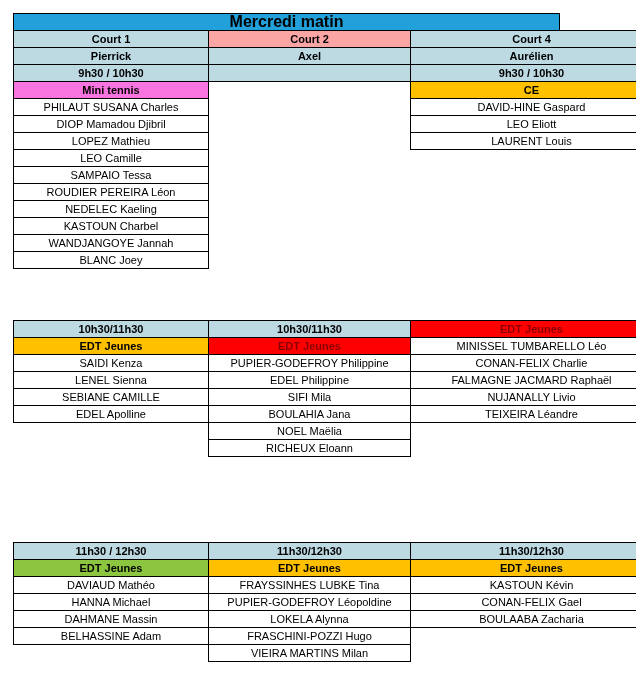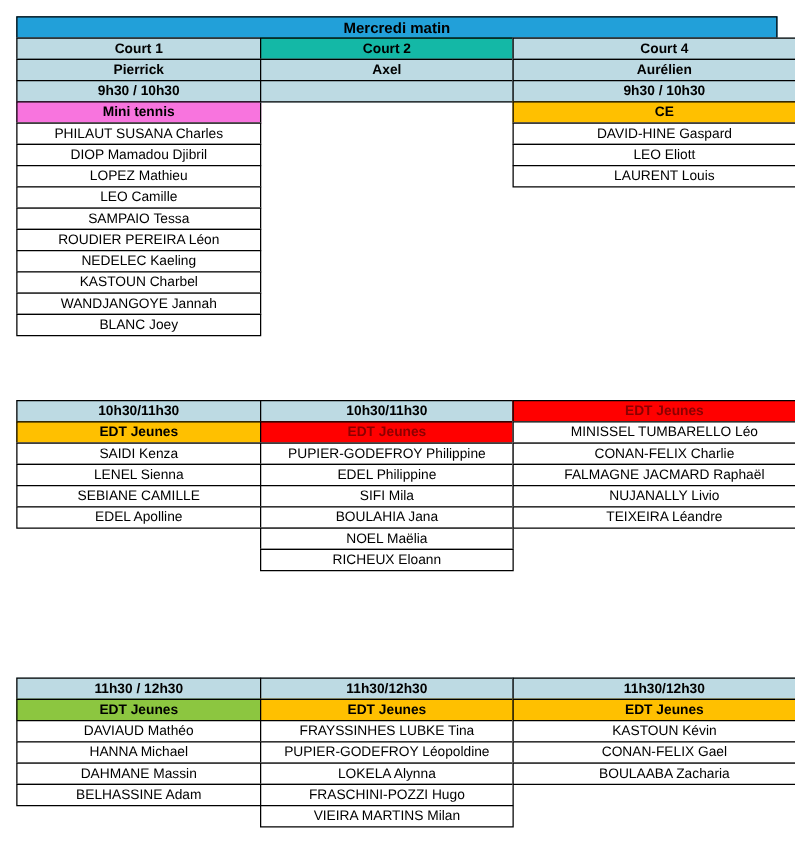--- a/index.html
+++ b/index.html
@@ -5,23 +5,23 @@
   html,body { margin:0; padding:0; background:#ffffff; }
   #page {
     position:relative; width:636px; height:687px; background:#ffffff;
     font-family:"Liberation Sans", sans-serif;
   }
   .block { position:absolute; left:13px; }
   #block-0 { top:13px; }
   #block-1 { top:320px; }
   #block-2 { top:542px; }
   .title-cell {
-    box-sizing:border-box; width:609px; height:18px;
+    box-sizing:border-box; width:547px; height:18px;
     border:1px solid #000; display:flex; align-items:center; justify-content:center;
-    font-size:12px; font-weight:bold; color:#000;
+    font-size:16px; font-weight:bold; color:#000;
   }
   .cols { display:flex; align-items:flex-start; }
   #block-0 .cols { margin-top:-1px; }
   .col { display:flex; flex-direction:column; }
   .col + .col { margin-left:-1px; }
   .c0 { width:196px; } .c1 { width:203px; } .c2 { width:243px; }
   .cell {
     box-sizing:border-box; height:18px; border:1px solid #000;
     display:flex; align-items:center; justify-content:center;
     font-size:11px; color:#000; background:#fff;
@@ -48,21 +48,21 @@
           <div class="cell">LOPEZ Mathieu</div>
           <div class="cell">LEO Camille</div>
           <div class="cell">SAMPAIO Tessa</div>
           <div class="cell">ROUDIER PEREIRA Léon</div>
           <div class="cell">NEDELEC Kaeling</div>
           <div class="cell">KASTOUN Charbel</div>
           <div class="cell">WANDJANGOYE Jannah</div>
           <div class="cell">BLANC Joey</div>
         </div>
         <div class="col c1">
-          <div class="cell b" style="background: #14b8a6;">Court 2</div>
+          <div class="cell b" style="background: #fca5a5;">Court 2</div>
           <div class="cell b" style="background: rgb(189, 218, 227);">Axel</div>
           <div class="cell b" style="background: rgb(189, 218, 227);"></div>
         </div>
         <div class="col c2">
           <div class="cell b" style="background: rgb(189, 218, 227);">Court 4</div>
           <div class="cell b" style="background: rgb(189, 218, 227);">Aurélien</div>
           <div class="cell b" style="background: rgb(189, 218, 227);">9h30 / 10h30</div>
           <div class="cell b" style="background: rgb(255, 192, 0); color: rgb(0, 0, 0);">CE</div>
           <div class="cell">DAVID-HINE Gaspard</div>
           <div class="cell">LEO Eliott</div>

